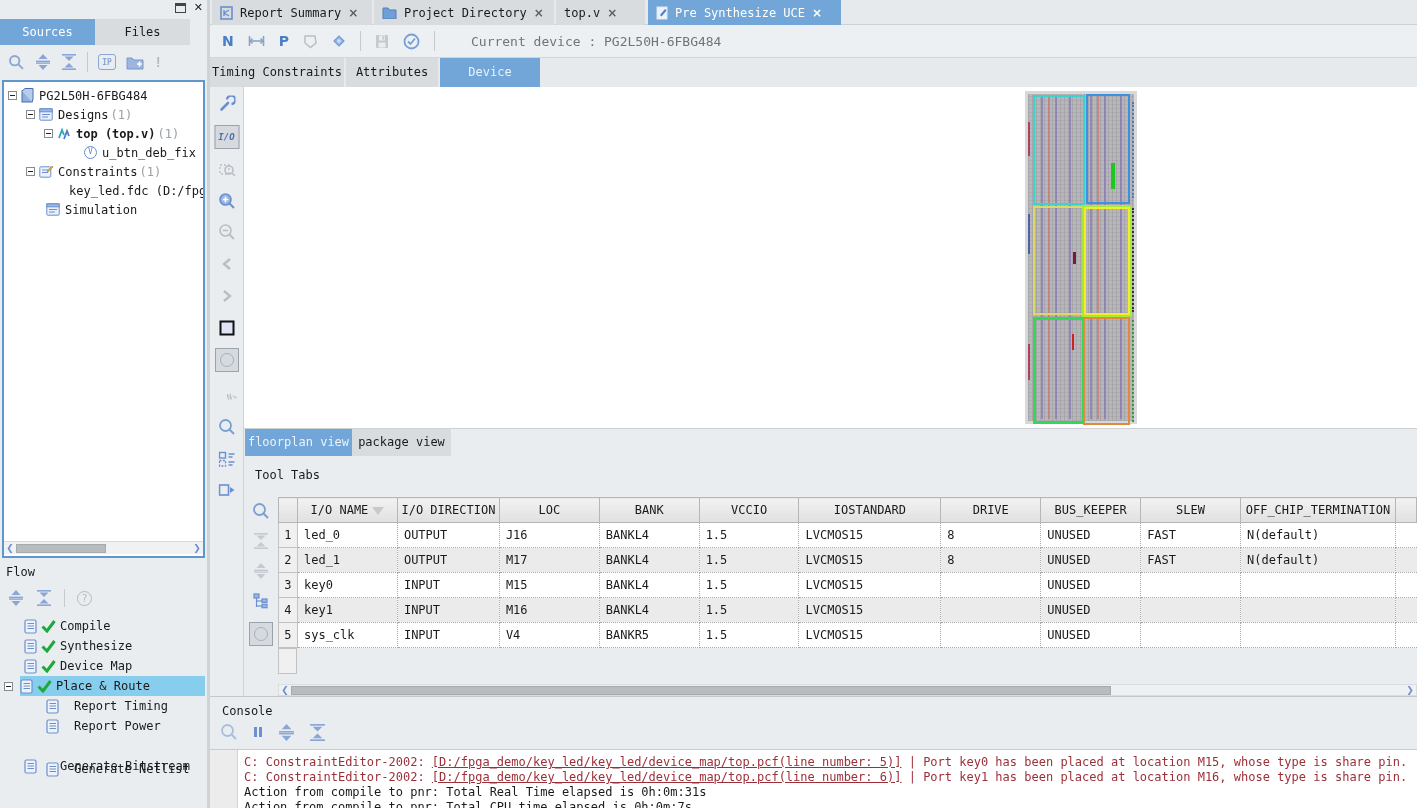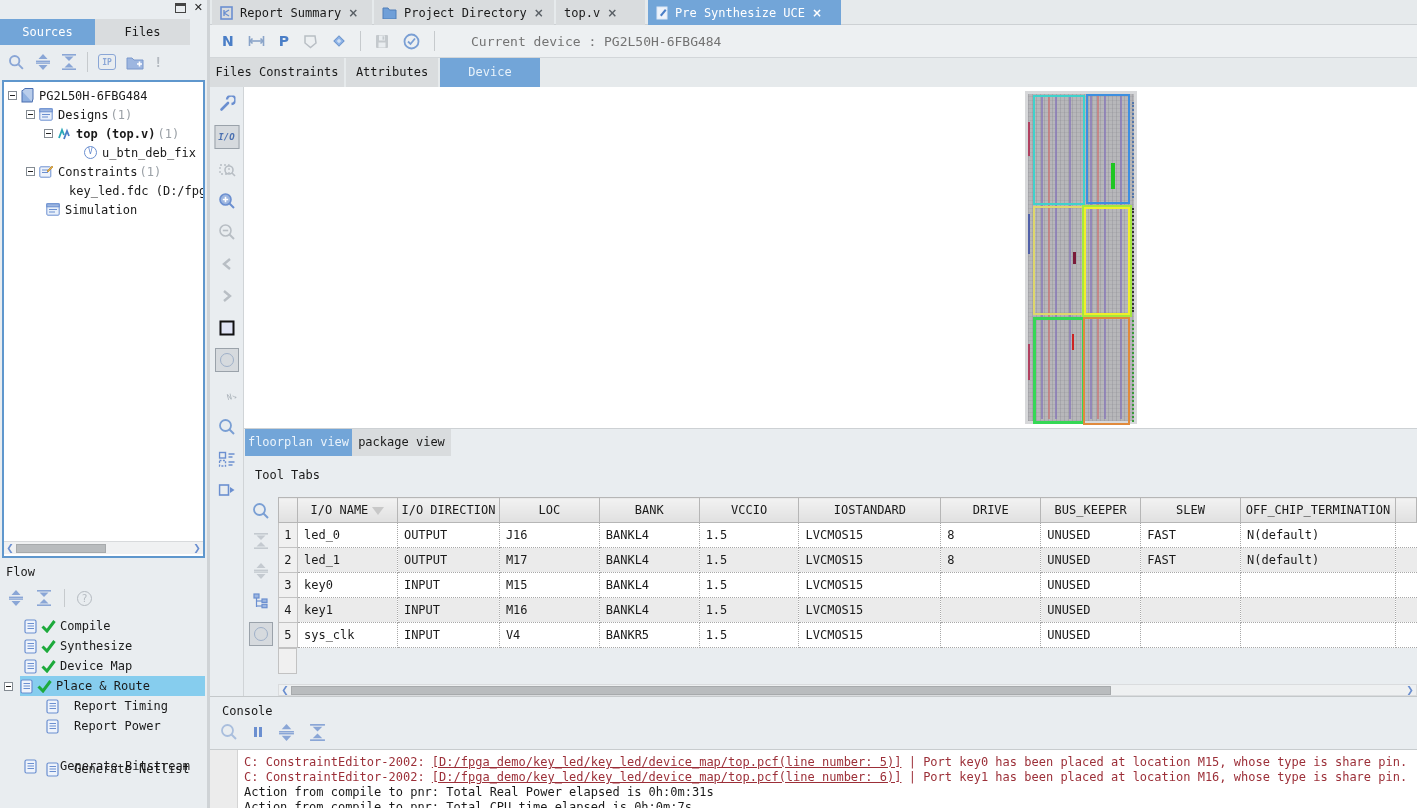--- a/index.html
+++ b/index.html
@@ -447,21 +447,21 @@
         <svg width="17" height="17" viewBox="0 0 17 17">
             <circle cx="8.5" cy="8.5" r="7" fill="none" stroke="#7a9fd4" stroke-width="1.8"></circle>
             <path d="M5 8.5 L7.5 11 L12 5.5" fill="none" stroke="#7a9fd4" stroke-width="1.8"></path>
           </svg>
       </span>
       <span class="vsep" style="height:20px"></span>
       <span id="current-device">Current device : PG2L50H-6FBG484</span>
     </div>
 
     <div class="abs" id="view-tabbar">
-      <div class="vtab" style="left:0;width:134px">Files Constraints</div>
+      <div class="vtab" style="left:0;width:134px">Timing Constraints</div>
       <div class="vtab" style="left:136px;width:92px">Attributes</div>
       <div class="vtab active" style="left:230px;width:100px">Device</div>
     </div>
 
     <div class="abs" id="side-toolbar">
       <span class="sicon" style="top:17px">
         <svg width="17" height="17" viewBox="0 0 17 17">
             <line x1="3" y1="14" x2="9.5" y2="7.5" stroke="#6b8fd0" stroke-width="2.6" stroke-linecap="round"></line>
             <path d="M8.5 4 a4.2 4.2 0 1 1 4.5 4.5" fill="none" stroke="#6b8fd0" stroke-width="2.4"></path>
           </svg>
@@ -746,19 +746,19 @@
               <path d="M8 7 L3.5 2.5 H12.5 Z"></path>
               <path d="M8 9 L12.5 13.5 H3.5 Z"></path>
             </svg>
         </span>
       </div>
       <div id="console-log">
         <div id="log-gutter"></div>
         <div id="log-lines">
           <div class="log-warn"><span>C: ConstraintEditor-2002: </span><span class="log-link">[D:/fpga_demo/key_led/key_led/device_map/top.pcf(line number: 5)]</span><span> | Port key0 has been placed at location M15, whose type is share pin.</span></div>
           <div class="log-warn"><span>C: ConstraintEditor-2002: </span><span class="log-link">[D:/fpga_demo/key_led/key_led/device_map/top.pcf(line number: 6)]</span><span> | Port key1 has been placed at location M16, whose type is share pin.</span></div>
-          <div class="log-info">Action from compile to pnr: Total Real Power elapsed is 0h:0m:31s</div>
+          <div class="log-info">Action from compile to pnr: Total Real Time elapsed is 0h:0m:31s</div>
           <div class="log-info">Action from compile to pnr: Total CPU time elapsed is 0h:0m:7s</div>
         </div>
       </div>
     </div>
   </div>
 </div>
 
 </body></html>

